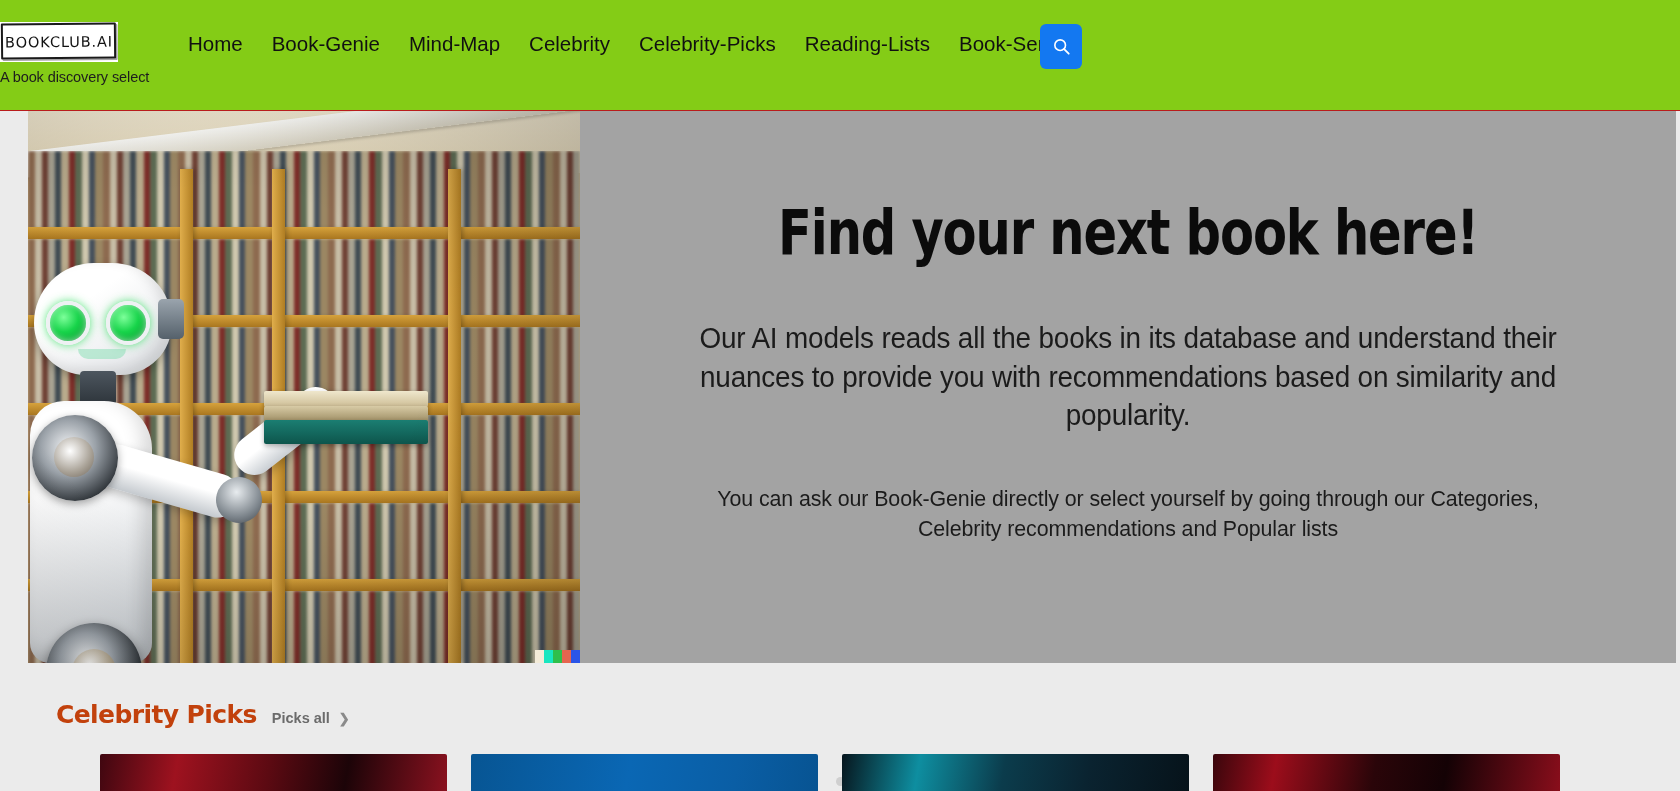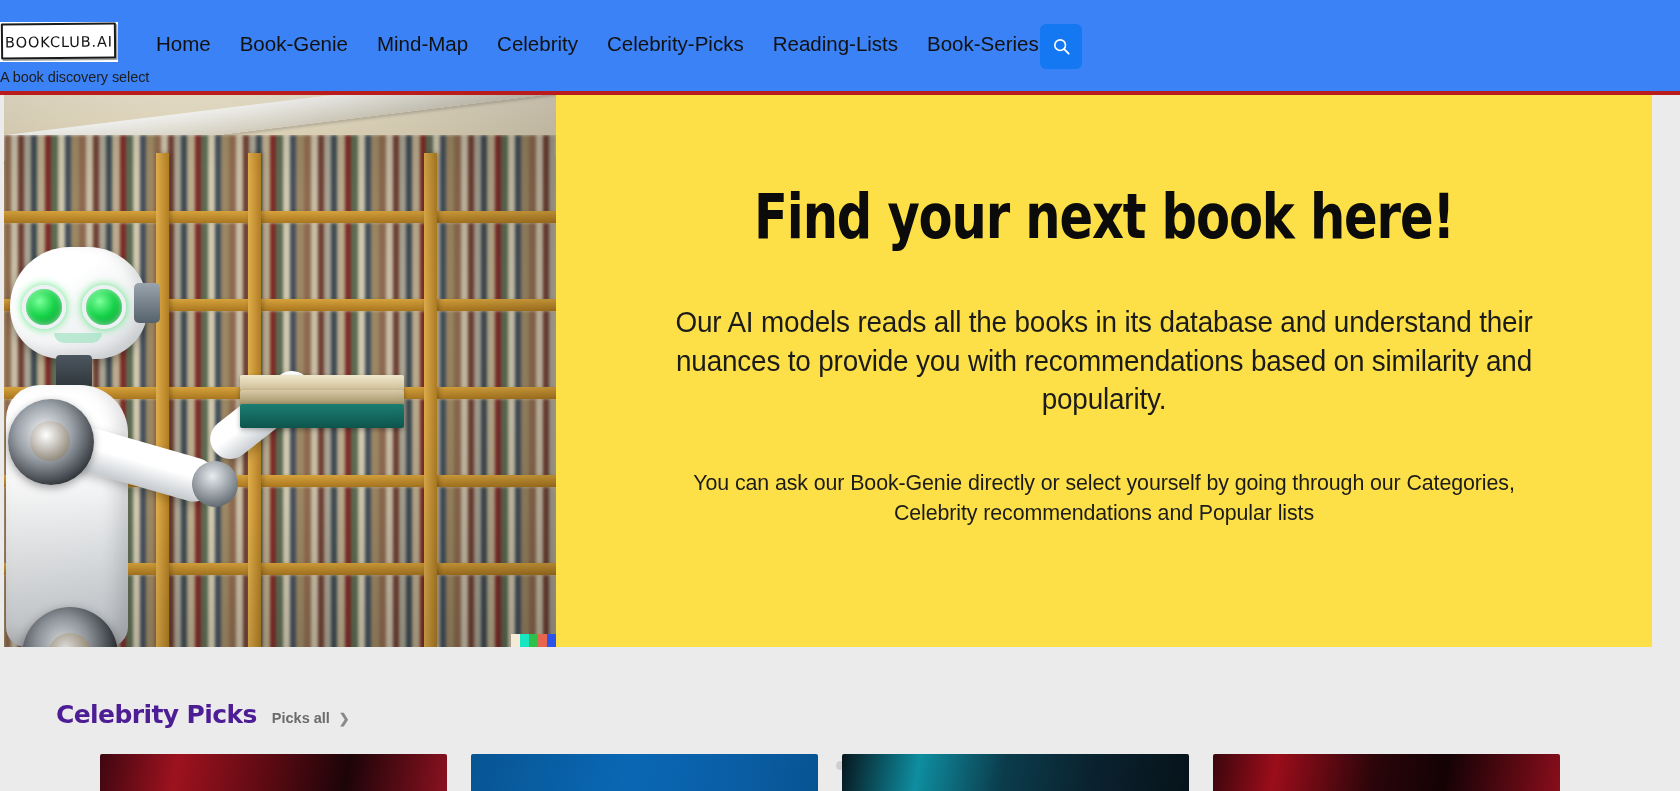--- a/index.html
+++ b/index.html
@@ -14,23 +14,23 @@
   body {
     background: #ebebeb;
     font-family: "Liberation Sans", sans-serif;
     -webkit-font-smoothing: antialiased;
   }
 
   
   .site-header {
     position: relative;
     width: 1680px;
-    height: 95px;
-    background: #3b82f6;
-    border-bottom: 4px solid #b91c1c;
+    height: 111px;
+    background: #84cc16;
+    border-bottom: 1px solid #b91c1c;
     display: flex;
     align-items: flex-start;
   }
 
   .brand-block {
     position: absolute;
     left: 0px;
     top: 22px;
     width: 175px;
   }
@@ -65,21 +65,21 @@
     margin-top: 7px;
     font-family: "Liberation Sans", sans-serif;
     font-size: 14.5px;
     color: #1d1d1d;
     letter-spacing: -0.1px;
     white-space: nowrap;
   }
 
   .main-nav {
     position: absolute;
-    left: 156px;
+    left: 188px;
     top: 30px;
     display: flex;
     align-items: center;
     gap: 29px;
   }
   .nav-link {
     font-size: 20.5px;
     color: #111111;
     text-decoration: none;
     line-height: 28px;
@@ -107,25 +107,25 @@
   
   .hero-section {
     position: relative;
     width: 1680px;
     height: 563px;
     background: #ebebeb;
   }
 
   .hero-card {
     position: absolute;
-    left: 4px;
+    left: 28px;
     top: 0px;
     width: 1648px;
     height: 552px;
-    background: #fde047;
+    background: #a3a3a3;
     display: flex;
     overflow: hidden;
   }
 
   .hero-image {
     position: relative;
     width: 552px;
     height: 552px;
     flex: 0 0 552px;
     overflow: hidden;
@@ -329,21 +329,21 @@
   .picks-head {
     display: flex;
     align-items: baseline;
     gap: 15px;
     padding-left: 56px;
   }
   .picks-title {
     font-family: "DejaVu Sans", sans-serif;
     font-size: 25px;
     font-weight: 700;
-    color: #4c1d95;
+    color: #c2410c;
     letter-spacing: -0.6px;
   }
   .show-all {
     display: inline-flex;
     align-items: center;
     gap: 9px;
     font-size: 14.5px;
     font-weight: 700;
     color: #6b6b6b;
     text-decoration: none;

